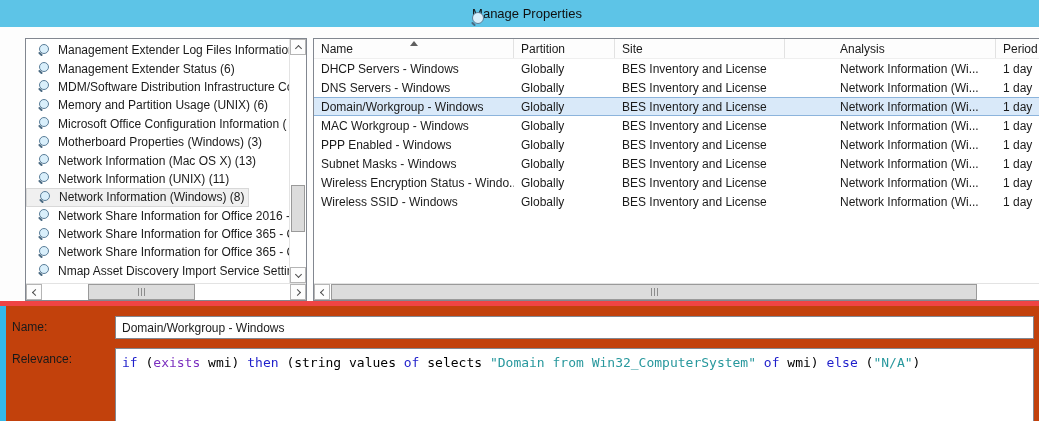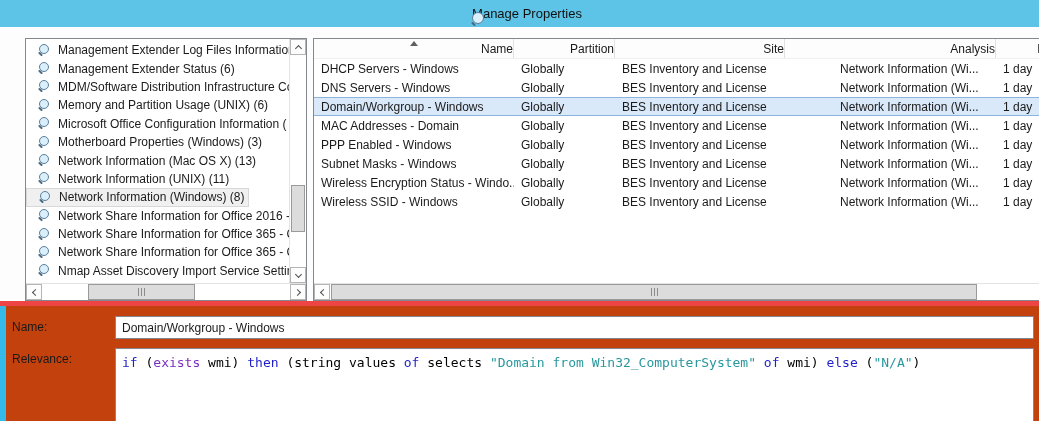--- a/index.html
+++ b/index.html
@@ -51,21 +51,21 @@
   .chev.right { transform:rotate(225deg); margin-right:2px; }
   .chev.up    { transform:rotate(135deg); margin-top:2px; }
   .chev.down  { transform:rotate(-45deg); margin-bottom:2px; }
   .grip { display:flex; gap:2px; }
   .grip i { width:1px; height:8px; background:#8C8C8C; }
 
   
   .thead { position:absolute; top:0; left:0; right:0; height:20px; display:flex; background:#FDFDFD;
     border-bottom:1px solid #EFEFEF; }
   .th { position:relative; font-size:12px; color:#1a1a1a; padding:3px 0 0 7px;
-    border-right:1px solid #E2E2E2; white-space:nowrap; overflow:hidden;text-align:right; }
+    border-right:1px solid #E2E2E2; white-space:nowrap; overflow:hidden; }
   .sort-asc { position:absolute; top:2px; left:96px; width:0; height:0;
     border-left:4px solid transparent; border-right:4px solid transparent; border-bottom:5px solid #5f5f5f; }
   .tbody { position:absolute; top:20px; left:0; right:0; bottom:17px; overflow:hidden; }
   .tr { display:flex; height:19px; align-items:center; }
   .tr.selected { background:var(--selected-row-bg,#D9E9F9);
     border-top:1px solid var(--selected-row-border,#8CB4DC); border-bottom:1px solid var(--selected-row-border,#8CB4DC); }
   .td { font-size:12px; color:#1a1a1a; padding-left:7px; white-space:nowrap; overflow:hidden; }
   .c0 { width:200px; flex:none; } .c1 { width:101px; flex:none; } .c2 { width:170px; flex:none; }
   .c3 { width:163px; flex:none;margin-left:48px; } .c4 { width:77px; flex:none; } .c5 { flex:1 0 14px; border-right:none; }
 
@@ -205,21 +205,21 @@
         </div>
         <div class="tr selected">
           <div class="td c0">Domain/Workgroup - Windows</div>
           <div class="td c1">Globally</div>
           <div class="td c2">BES Inventory and License</div>
           <div class="td c3">Network Information (Wi...</div>
           <div class="td c4">1 day</div>
           <div class="td c5"></div>
         </div>
         <div class="tr">
-          <div class="td c0">MAC Addresses - Domain</div>
+          <div class="td c0">MAC Workgroup - Windows</div>
           <div class="td c1">Globally</div>
           <div class="td c2">BES Inventory and License</div>
           <div class="td c3">Network Information (Wi...</div>
           <div class="td c4">1 day</div>
           <div class="td c5"></div>
         </div>
         <div class="tr">
           <div class="td c0">PPP Enabled - Windows</div>
           <div class="td c1">Globally</div>
           <div class="td c2">BES Inventory and License</div>

